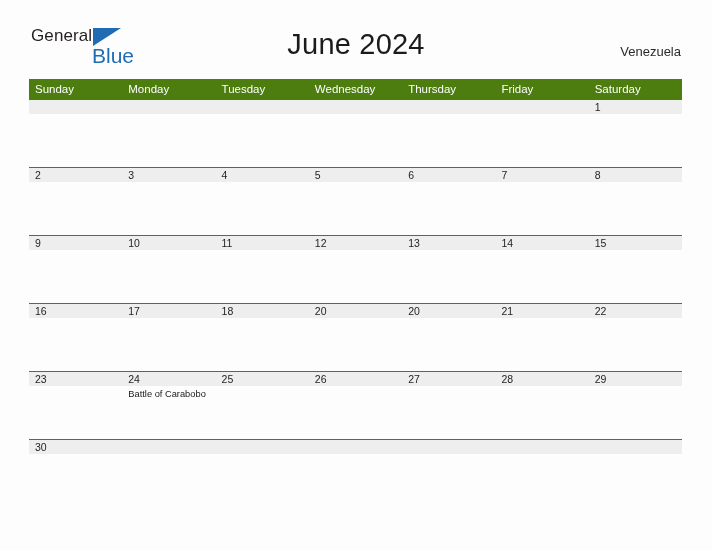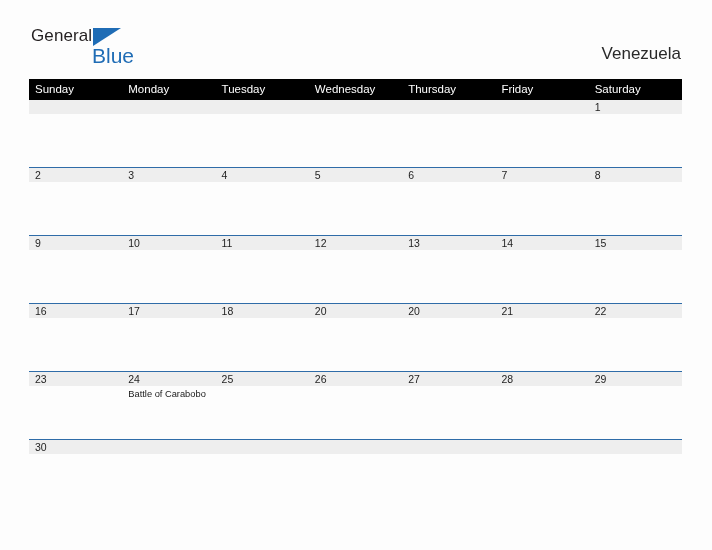--- a/index.html
+++ b/index.html
@@ -73,36 +73,36 @@
     font-size: 29px;
     font-weight: normal;
     color: #1b1b1b;
     letter-spacing: 0.2px;
   }
 
   .region {
     position: absolute;
     right: 31px;
     top: 44px;
-    font-size: 17px;
+    font-size: 13px;
     color: #2a2a2a;
   }
 
   
   .cal {
     position: absolute;
     left: 29px;
     top: 79px;
     width: 653px;
     border-collapse: collapse;
     table-layout: fixed;
   }
 
   .cal th {
-    background: #000000;
+    background: #4d7c0f;
     color: #ffffff;
     font-size: 11.5px;
     font-weight: normal;
     text-align: left;
     padding: 4px 0 4px 6px;
     height: 13px;
     line-height: 13px;
     border: none;
   }
 
@@ -151,20 +151,21 @@
 <div class="page">
 
   <div class="topbar">
 
     <div class="logo">
       <span class="logo-general">General</span>
       <span class="logo-triangle"></span>
       <span class="logo-blue">Blue</span>
     </div>
 
+    <div class="cal-title">June 2024</div>
 
     <div class="region">Venezuela</div>
   </div>
 
   <table class="cal">
     <thead>
       <tr id="weekday-row">
           <th>Sunday</th>
           <th>Monday</th>
           <th>Tuesday</th>

